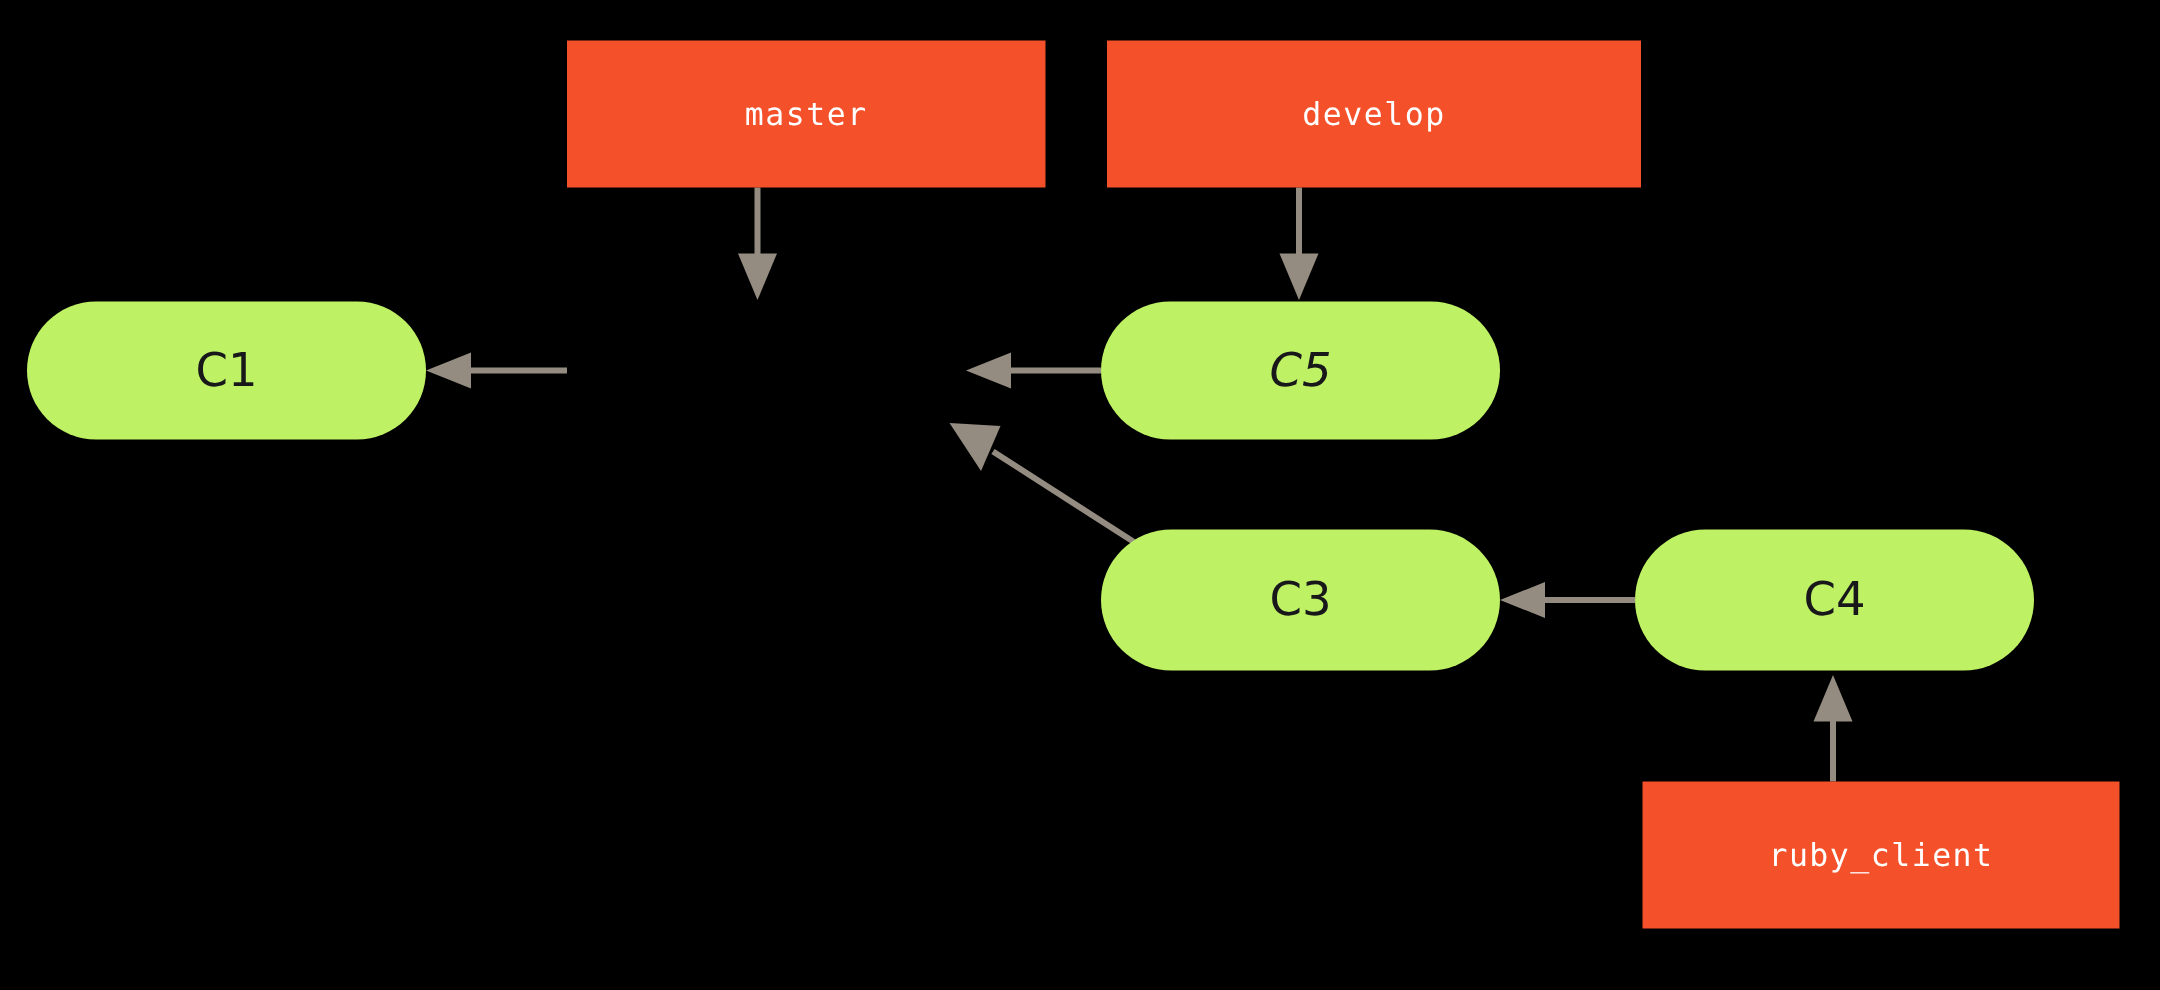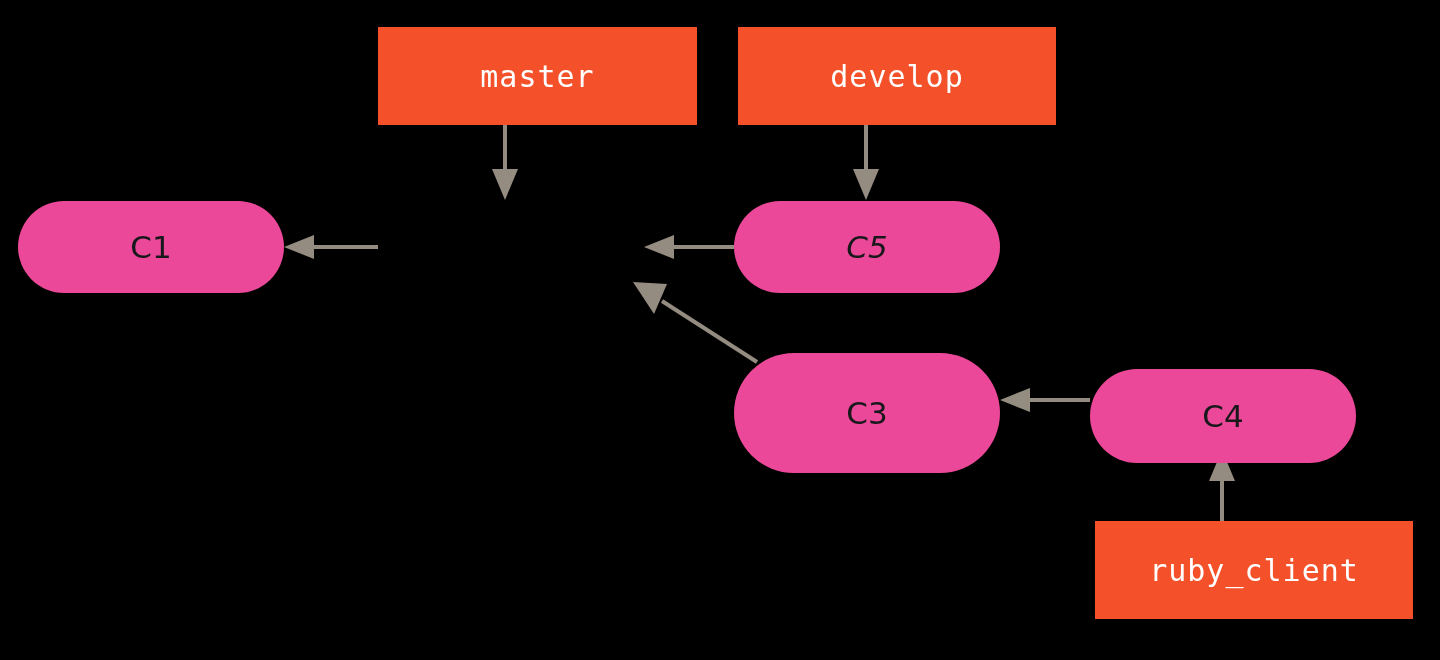--- a/index.html
+++ b/index.html
@@ -18,40 +18,40 @@
   svg#edges {
     position: absolute;
     left: 0;
     top: 0;
     width: 1440px;
     height: 660px;
     pointer-events: none;
   }
   .commit-node {
     position: absolute;
-    background: #ec4899;
+    background: #bef264;
     border-radius: 999px;
     display: flex;
     align-items: center;
     justify-content: center;
     color: #18181B;
     font-size: 31px;
     font-family: "DejaVu Sans", "Liberation Sans", sans-serif;
     letter-spacing: 0px;
     box-sizing: border-box;
     z-index: 3;
   }
   .branch-label {
     position: absolute;
     background: #F4502A;
     display: flex;
     align-items: center;
     justify-content: center;
     color: #FFFFFF;
-    font-size: 30px;
+    font-size: 21px;
     font-family: "DejaVu Sans Mono", "Liberation Mono", monospace;
     letter-spacing: 1px;
     box-sizing: border-box;
     z-index: 3;
   }
 </style>
 </head>
 <body>
 
 <div id="canvas">
@@ -96,33 +96,33 @@
 
   <div class="commit-node" style="left:18px;  top:201px; width:266px; height:92px;">
     <span>C1</span>
   </div>
 
 
   <div class="commit-node" style="left:734px; top:201px; width:266px; height:92px;font-style:italic;">
     <span>C5</span>
   </div>
 
-  <div class="commit-node" style="left:734px; top:353px; width:266px; height:120px;">
+  <div class="commit-node" style="left:734px; top:353px; width:266px; height:94px;">
     <span>C3</span>
   </div>
 
-  <div class="commit-node" style="left:1090px; top:353px; width:266px; height:94px;margin-top:16px;">
+  <div class="commit-node" style="left:1090px; top:353px; width:266px; height:94px;">
     <span>C4</span>
   </div>
 
   <div class="branch-label" style="left:378px; top:27px; width:319px; height:98px;">
     <span>master</span>
   </div>
 
-  <div class="branch-label" style="left:738px; top:27px; width:318px; height:98px;">
+  <div class="branch-label" style="left:738px; top:27px; width:356px; height:98px;">
     <span>develop</span>
   </div>
 
   <div class="branch-label" style="left:1095px; top:521px; width:318px; height:98px;justify-content:center;">
     <span>ruby_client</span>
   </div>
 
 </div>
 
 </body></html>

